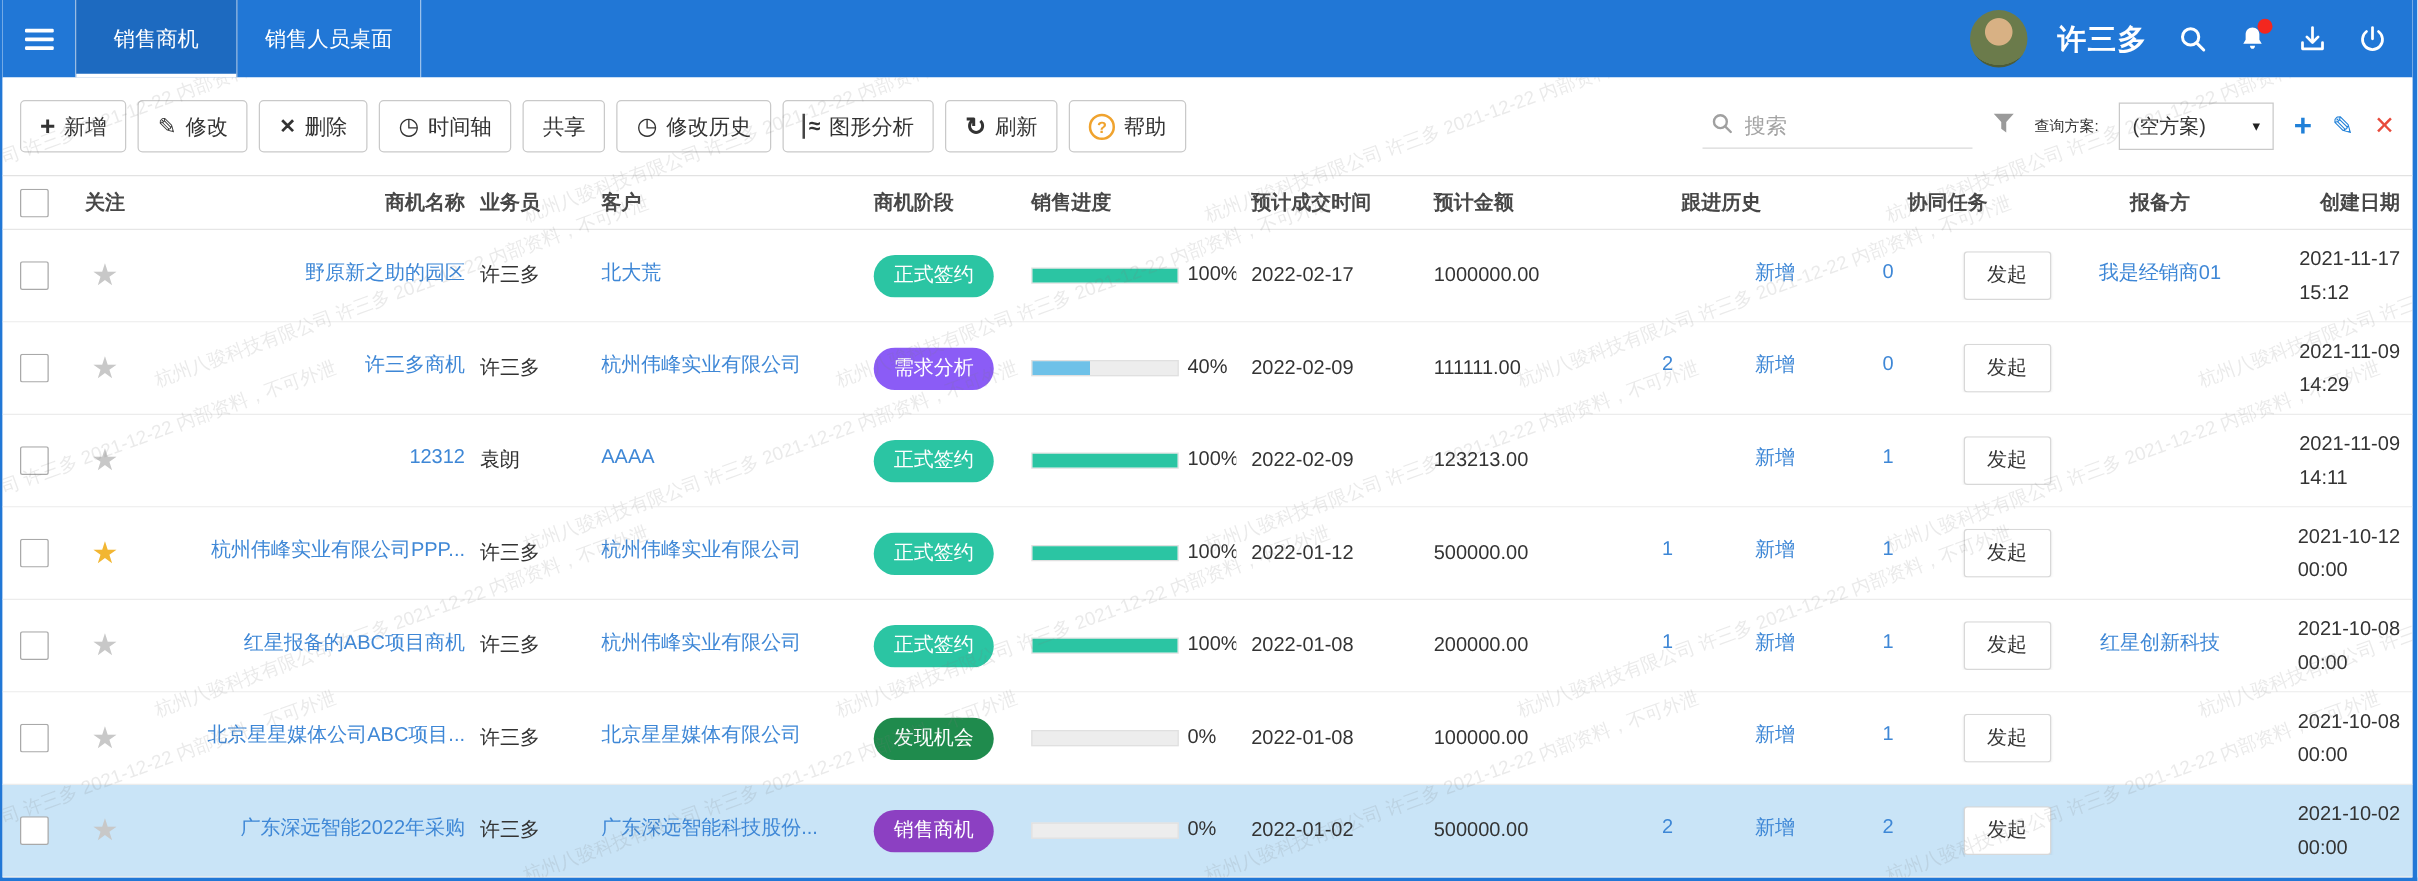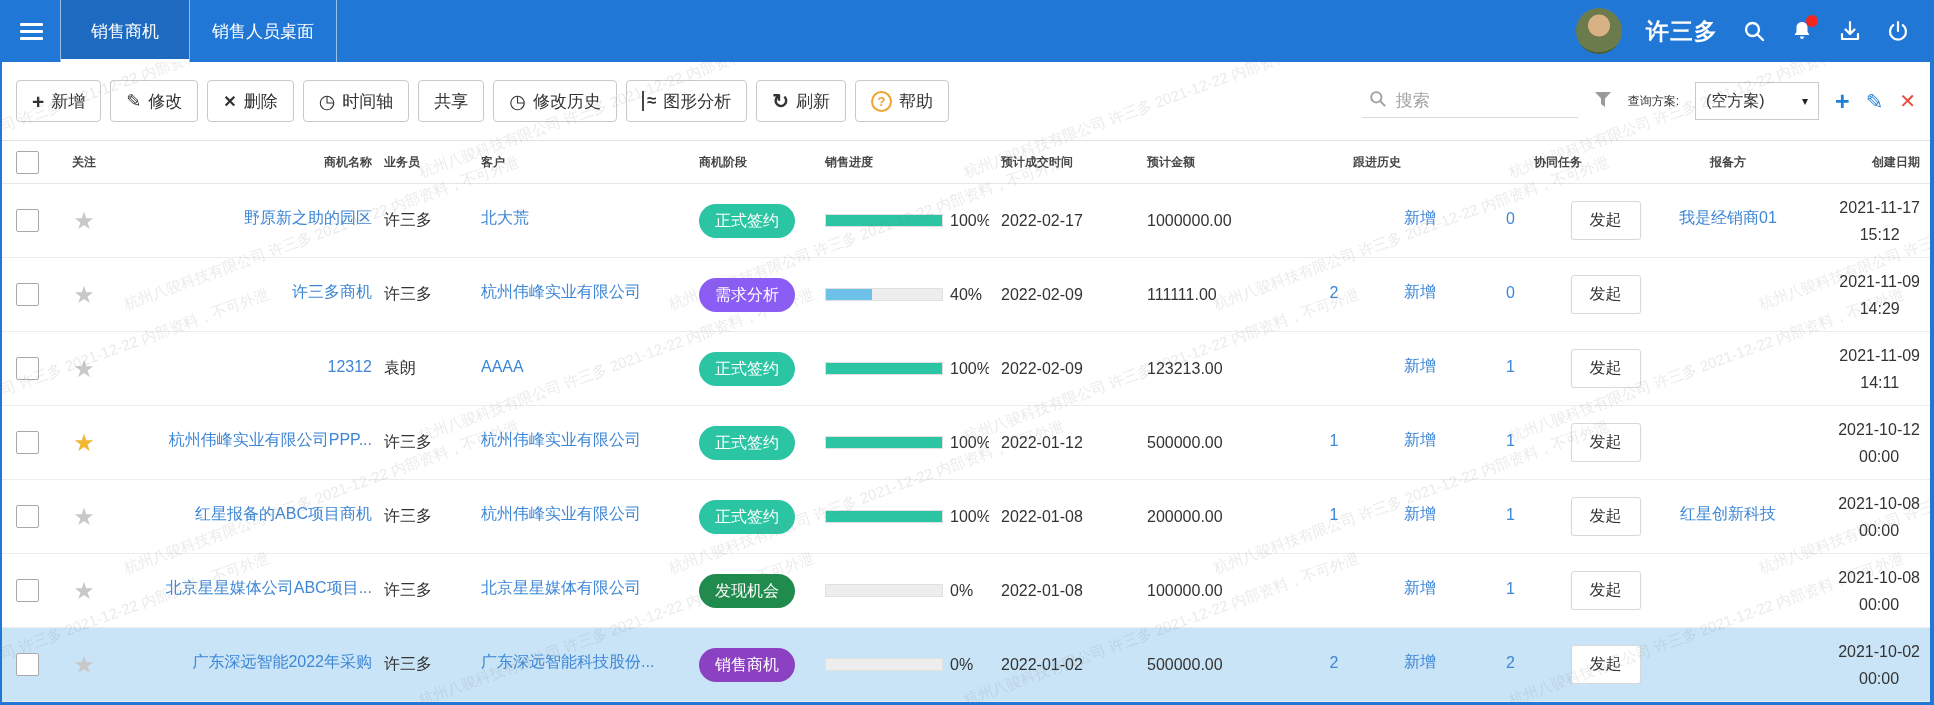--- a/index.html
+++ b/index.html
@@ -47,21 +47,21 @@
   .select{ width:124px; height:38px; border:1px solid #c9c9c9; display:flex; align-items:center; justify-content:space-between;
            padding:0 10px; font-size:16px; color:#333; background:#fff; cursor:pointer; }
   .caret{ font-size:12px; color:#222; }
   .mini{ cursor:pointer; line-height:1; }
   .mini-plus{ color:#2080d8; font-size:25px; font-weight:700; }
   .mini-pencil{ color:#2080d8; font-size:21px; }
   .mini-x{ color:#e84b3c; font-size:20px; font-weight:700; }
 
   
   .thead{ height:44px; display:flex; align-items:center; border-top:1px solid #e2e2e2; border-bottom:1px solid #e6e6e6;
-          font-size:12px; color:#474747; font-weight:600; background:#fff; }
+          font-size:16px; color:#474747; font-weight:600; background:#fff; }
   .row{ height:74px; display:flex; align-items:center; border-bottom:1px solid #ececec; font-size:16px; color:#333; background:#fff; }
   .hc{ padding-left:12px; white-space:nowrap; overflow:hidden; }
   .c-check{ width:56px; padding-left:0; flex:none; }
   .c-star{ width:52px; text-align:center; padding-left:0; flex:none; }
   .c-name{ width:262px; flex:none;text-align:right; }
   .c-owner{ width:97px; flex:none; }
   .c-cust{ width:218px; flex:none; }
   .c-stage{ width:126px; flex:none; }
   .c-prog{ width:176px; flex:none; }
   .c-close{ width:146px; flex:none; }
@@ -78,21 +78,21 @@
   .star.on{ color:var(--star-on); }
   a.lnk{ color:var(--link); text-decoration:none; cursor:pointer; white-space:nowrap; overflow:hidden;
          text-overflow:ellipsis; display:inline-block; max-width:100%; }
   .pill{ display:inline-block; min-width:96px; height:34px; line-height:34px; border-radius:17px; color:#fff;
          text-align:center; font-size:16px; padding:0 10px; }
   .bar{ width:118px; height:13px; background:#ededed; border:1px solid #e0e0e0; display:inline-block; vertical-align:middle; }
   .fill{ display:block; height:100%; }
   .pct{ margin-left:7px; vertical-align:middle; }
   .btn-initiate{ padding:8px 18px; border:1px solid #d8d8d8; background:#fff; border-radius:3px; font-size:16px;
                  color:#333; cursor:pointer; box-shadow:0 1px 2px rgba(0,0,0,.05); }
-  .date2{ display:inline-block; text-align:center; line-height:27px; }
+  .date2{ display:inline-block; text-align:left; line-height:27px; }
 
   
   .watermark-layer{ position:absolute; left:0; right:0; top:62px; bottom:0; pointer-events:none; overflow:hidden; z-index:6; }
   .wm{ position:absolute; white-space:nowrap; transform:rotate(-20deg); color:rgba(125,125,125,.16); font-size:15px; }
 </style>
 </head>
 <body>
 
 <div class="app">
 

